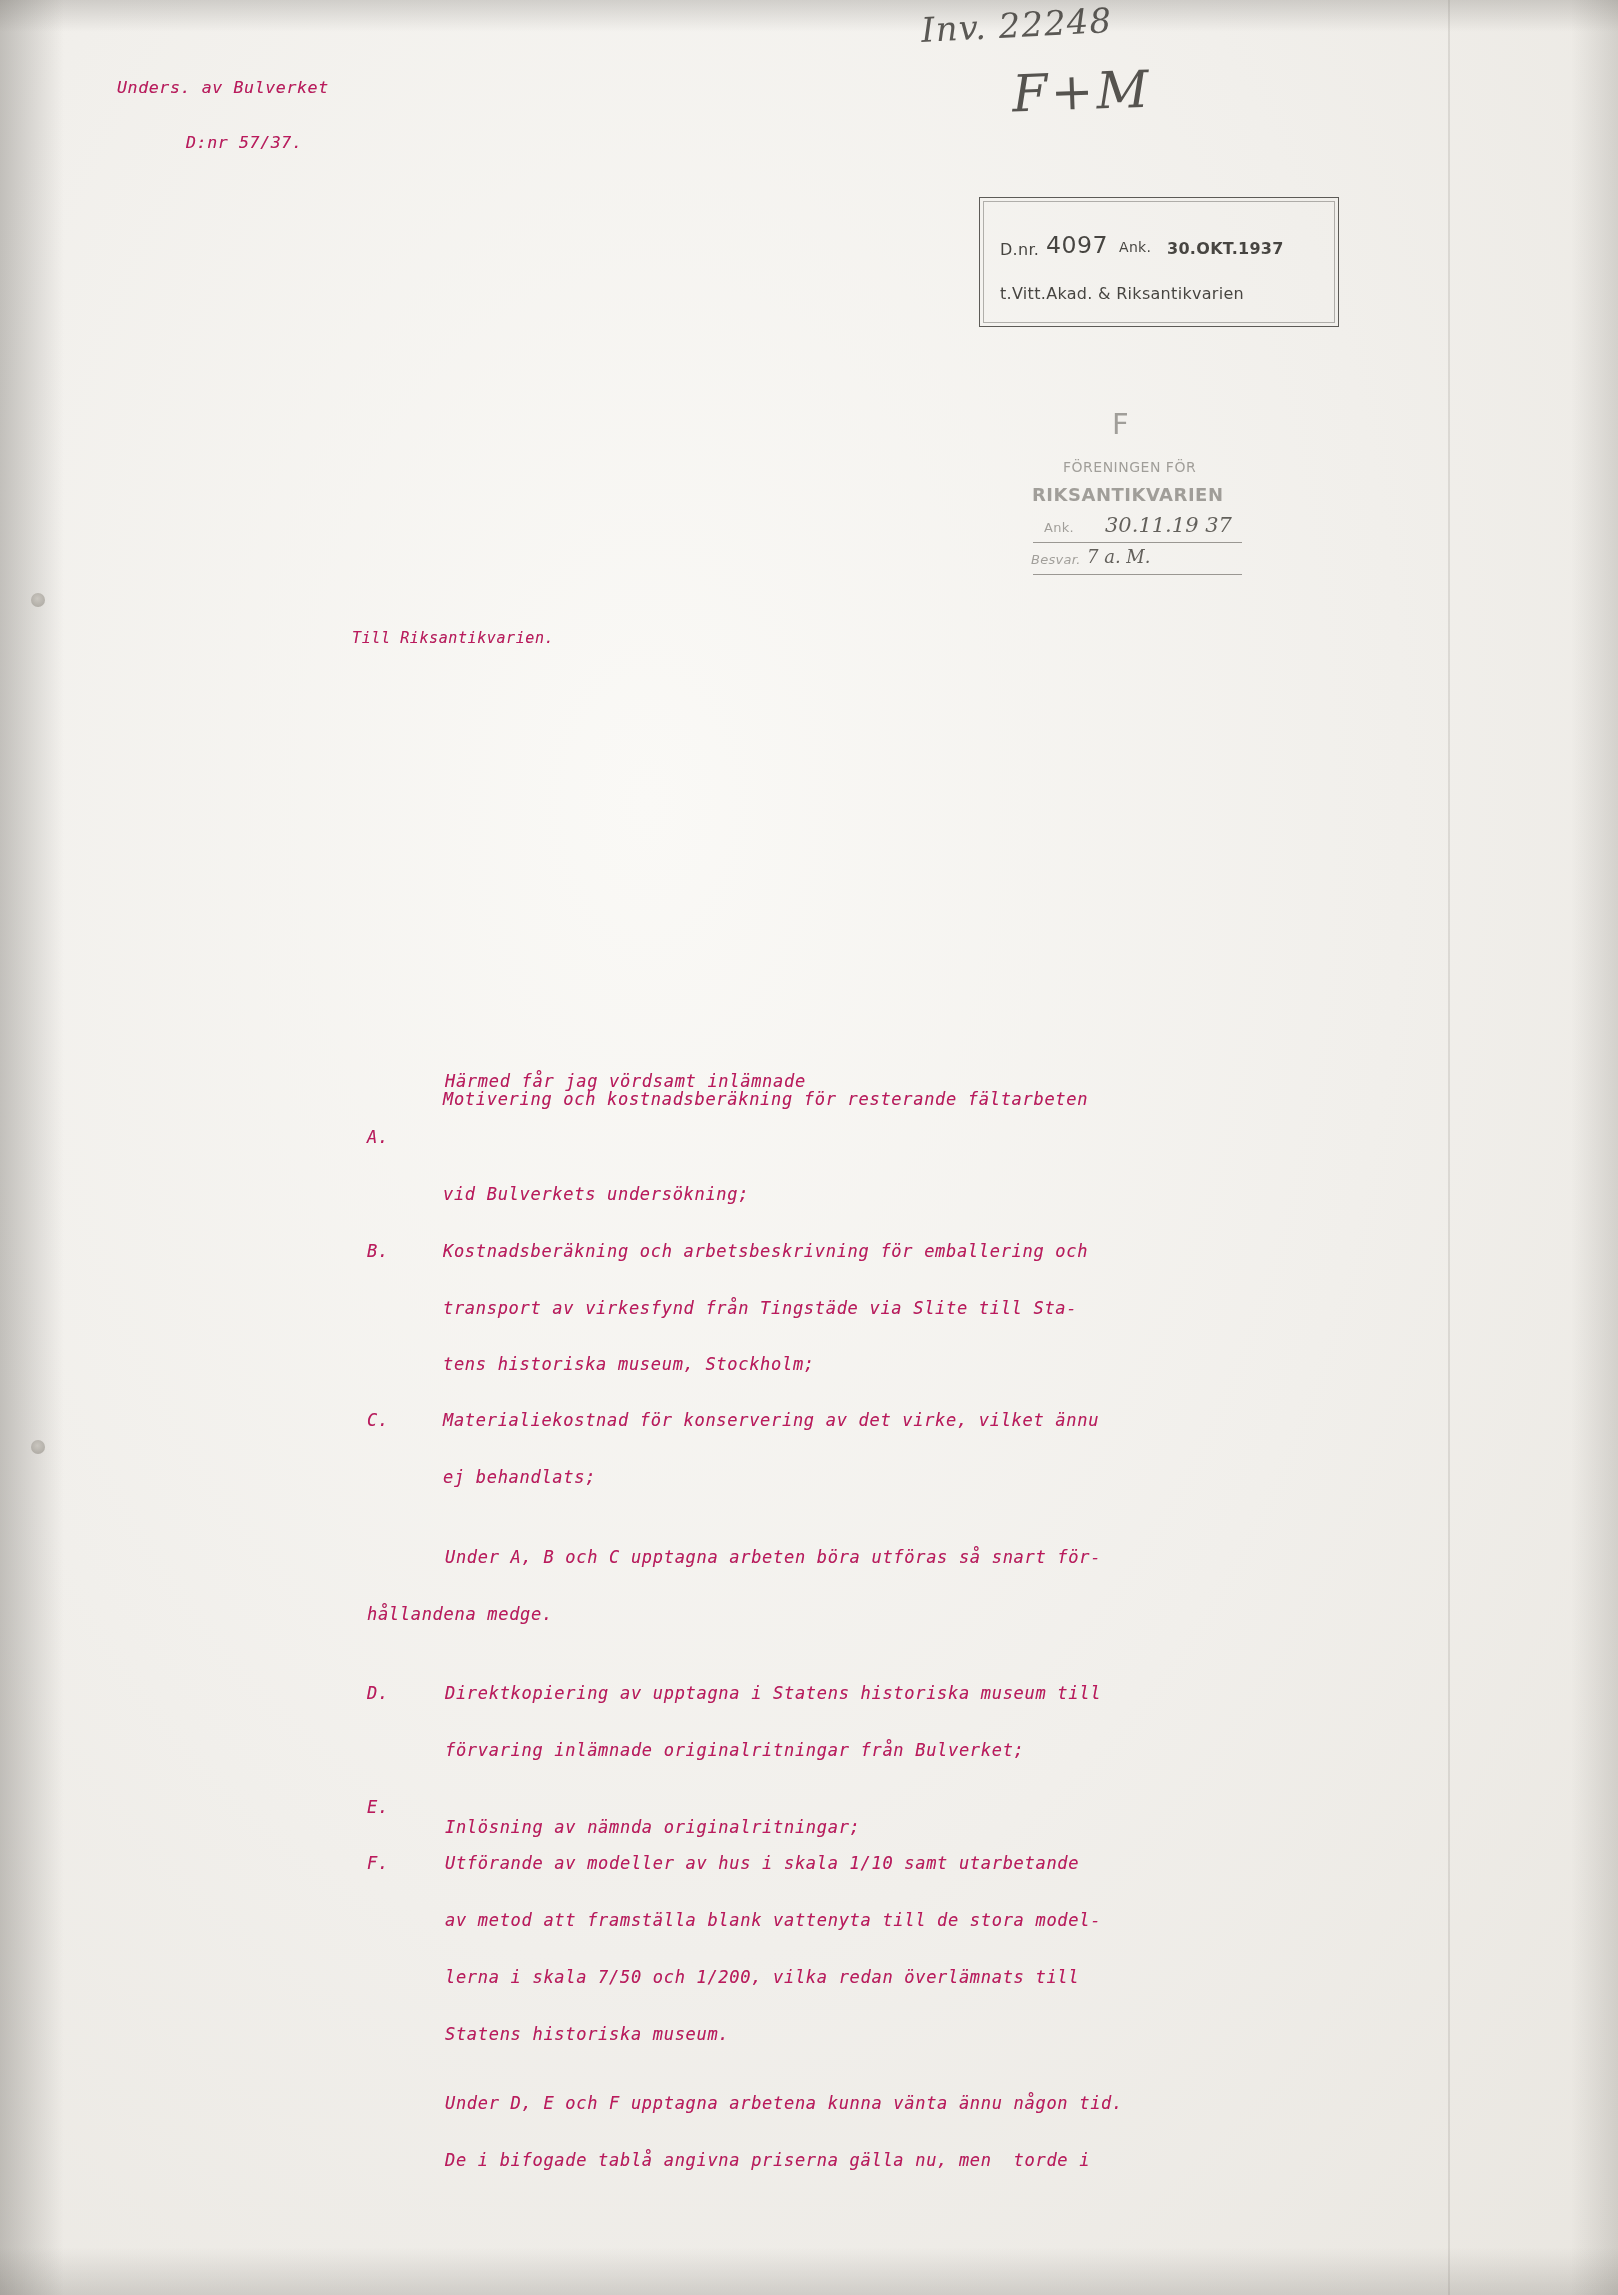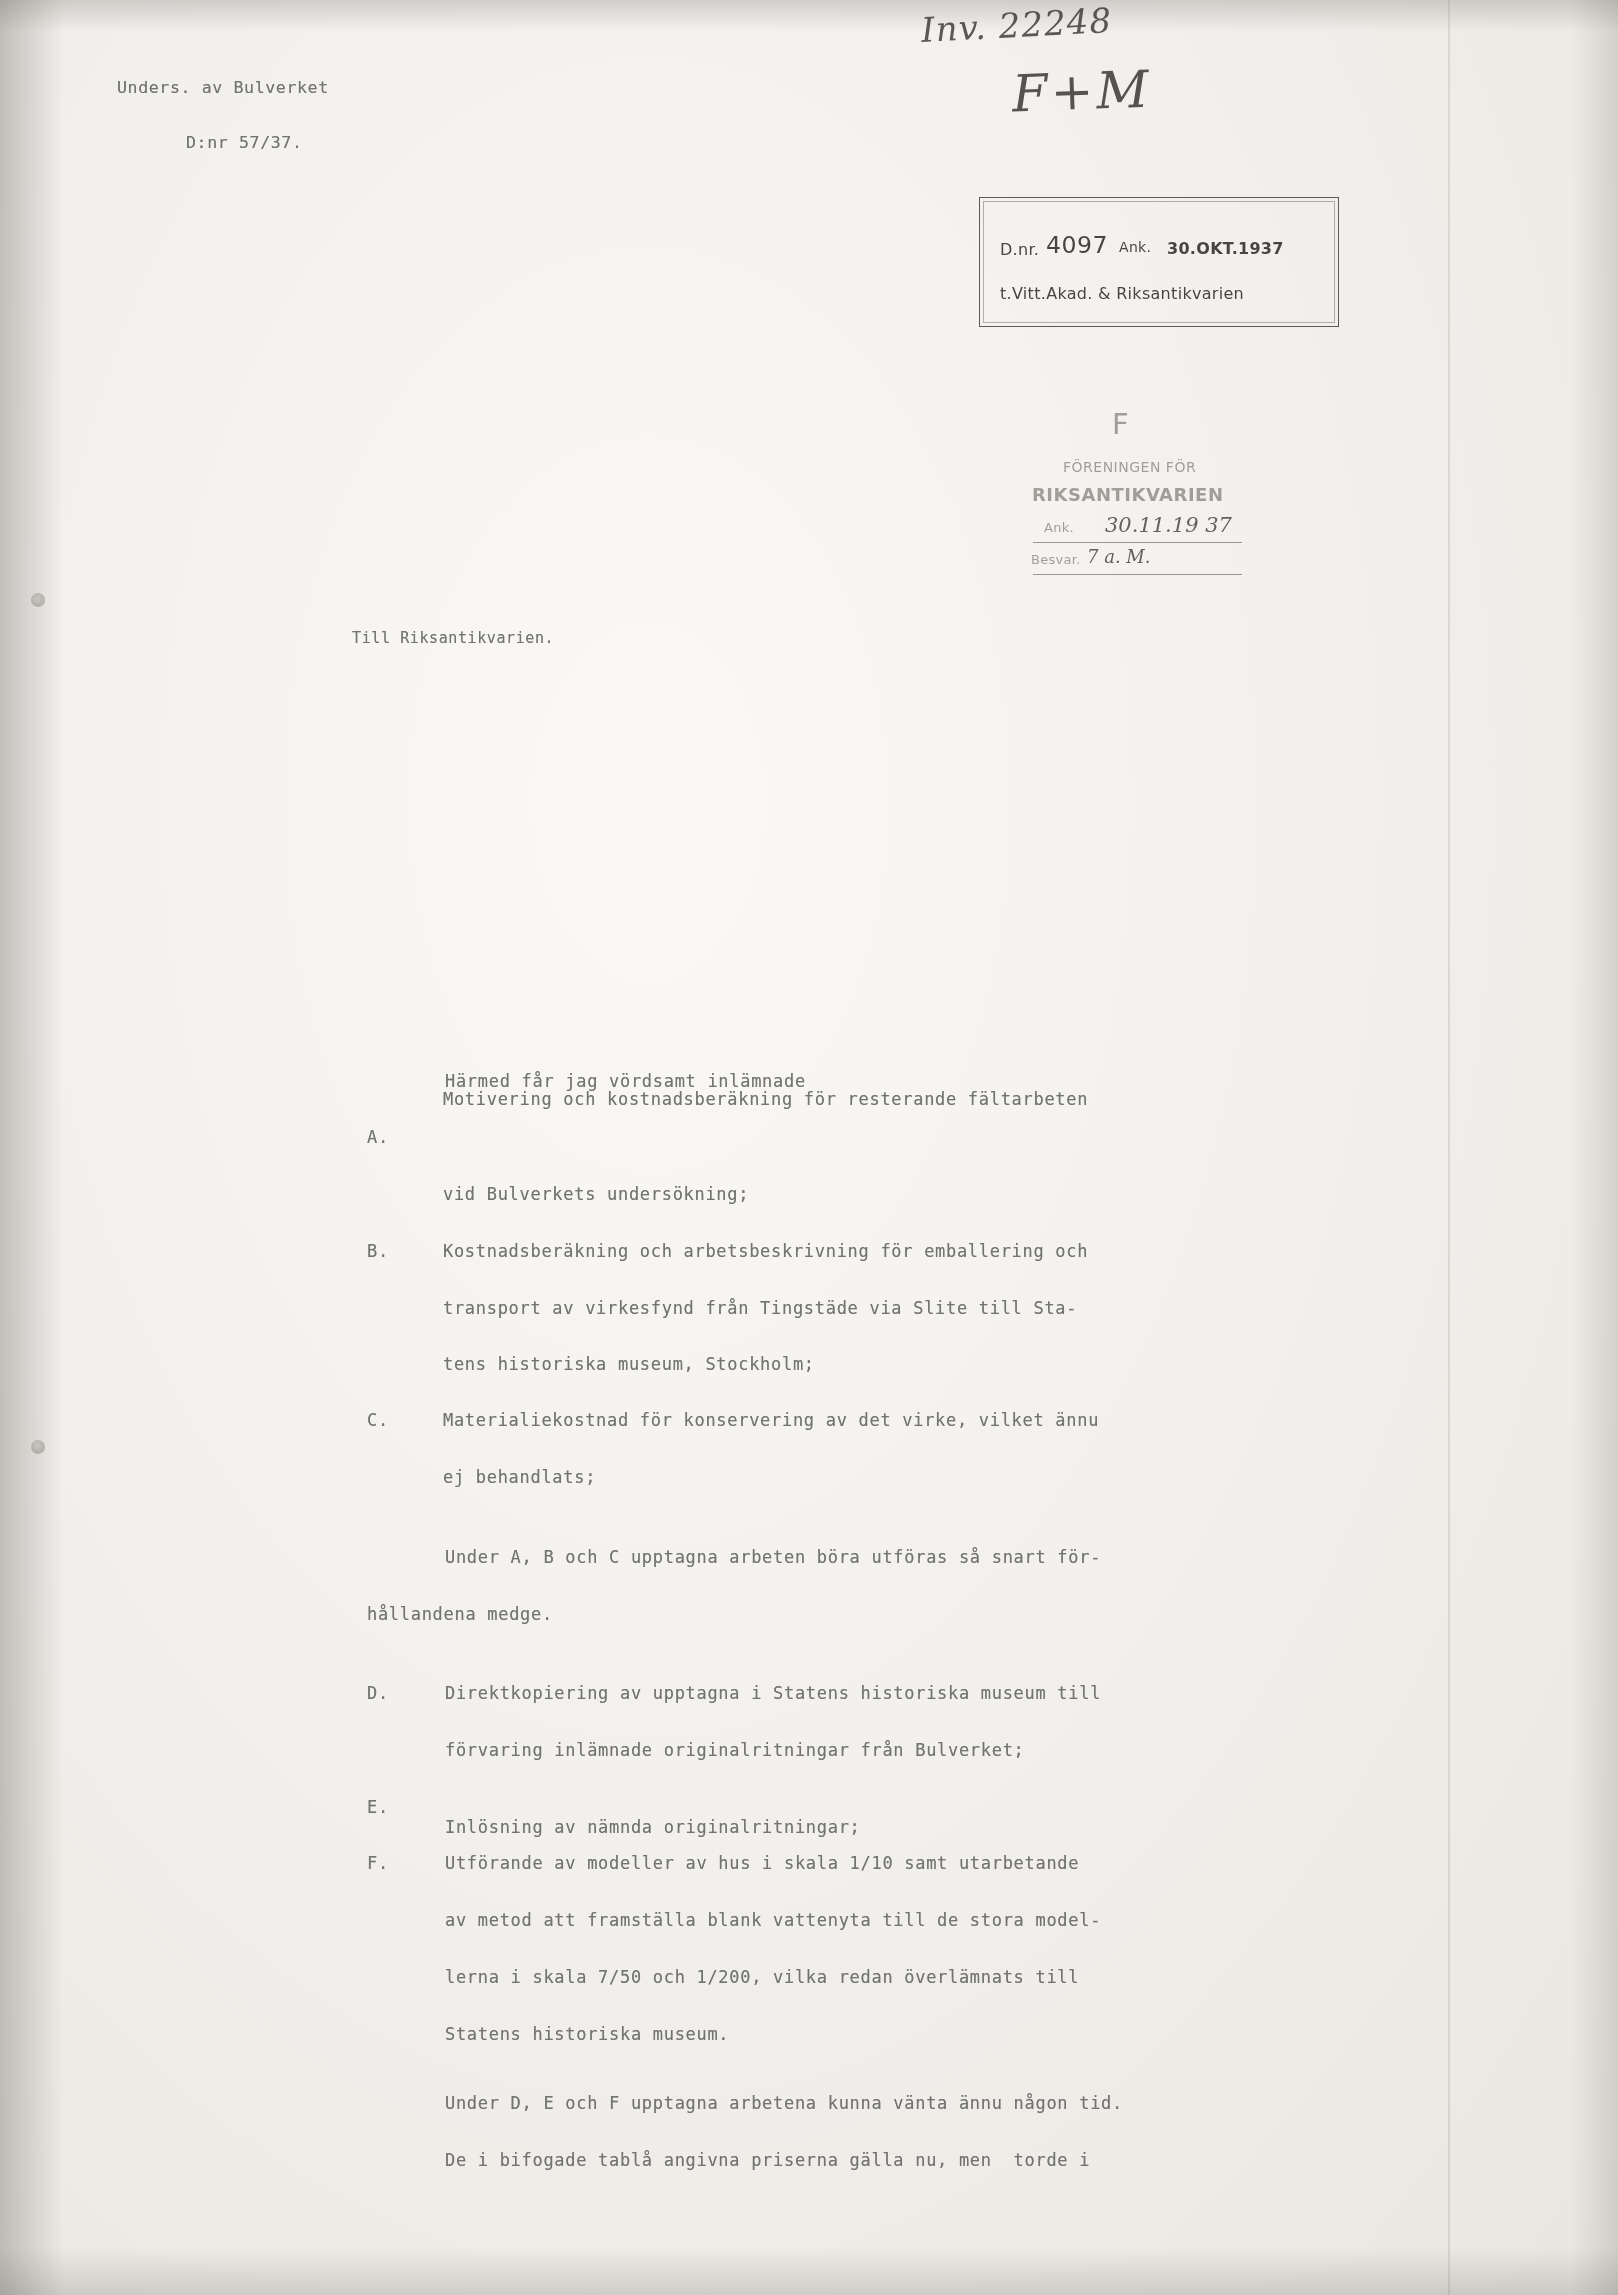--- a/index.html
+++ b/index.html
@@ -57,25 +57,26 @@
   .punch-hole {
     position: absolute;
     width: 14px; height: 14px;
     border-radius: 50%;
     background: radial-gradient(circle at 45% 40%, #b9b4ab 0%, #8d887f 70%, #6f6a62 100%);
     opacity: 0.55;
   }
 
   .typed {
     position: absolute;
-    color: #737373;
+    color: #be185d;
     font-family: "DejaVu Sans Mono", monospace;
     letter-spacing: 0.6px;
     white-space: pre;
     text-shadow: 0 0 0.5px rgba(60,58,54,0.35);
+    font-style: italic;
   }
 
   .hdr {
     font-size: 16.6px;
   }
 
   
   .hand {
     position: absolute;
     font-family: "DejaVu Serif", serif;
@@ -184,21 +185,21 @@
   <div class="stamp-line stamp-dnr-num" style="left:1046px; top:231px;">4097</div>
   <div class="stamp-line stamp-ank" style="left:1119px; top:239px;">Ank.</div>
   <div class="stamp-line stamp-date" style="left:1167px; top:239px;">30.OKT.1937</div>
   <div class="stamp-line stamp-auth" style="left:1000px; top:284px;">t.Vitt.Akad. &amp; Riksantikvarien</div>
 
   <div class="faint-stamp faint-f" style="left:1112px; top:407px;">F</div>
   <div class="faint-stamp faint-title" style="left:1063px; top:459px;">FÖRENINGEN FÖR</div>
   <div class="faint-stamp faint-big" style="left:1032px; top:484px;">RIKSANTIKVARIEN</div>
   <div class="faint-stamp faint-small" style="left:1044px; top:520px;">Ank.</div>
   <div class="hand-small" style="left:1076px; top:513px; font-size:21px;margin-left:29px;">30.11.19 37</div>
-  <div class="faint-stamp faint-small" style="left:1031px; top:552px;">Besvar.</div>
+  <div class="faint-stamp faint-small" style="left:1031px; top:552px;font-style:italic;">Besvar.</div>
   <div class="hand-small" style="left:1087px; top:546px; font-size:18px;">7 a. M.</div>
   <div class="underline-faint" style="left:1033px; top:542px; width:209px;"></div>
   <div class="underline-faint" style="left:1033px; top:574px; width:209px;"></div>
 
   <div class="typed" style="left:352px; top:629px; font-size:15px;">Till Riksantikvarien.</div>
 
   <div class="typed body-line" style="left:445px; top:1071px;">Härmed får jag vördsamt inlämnade</div>
 
   <div class="typed list-letter" style="left:367px; top:1127px;">A.</div>
   <div class="typed body-line" style="left:443px; top:1089px;">Motivering och kostnadsberäkning för resterande fältarbeten</div>

